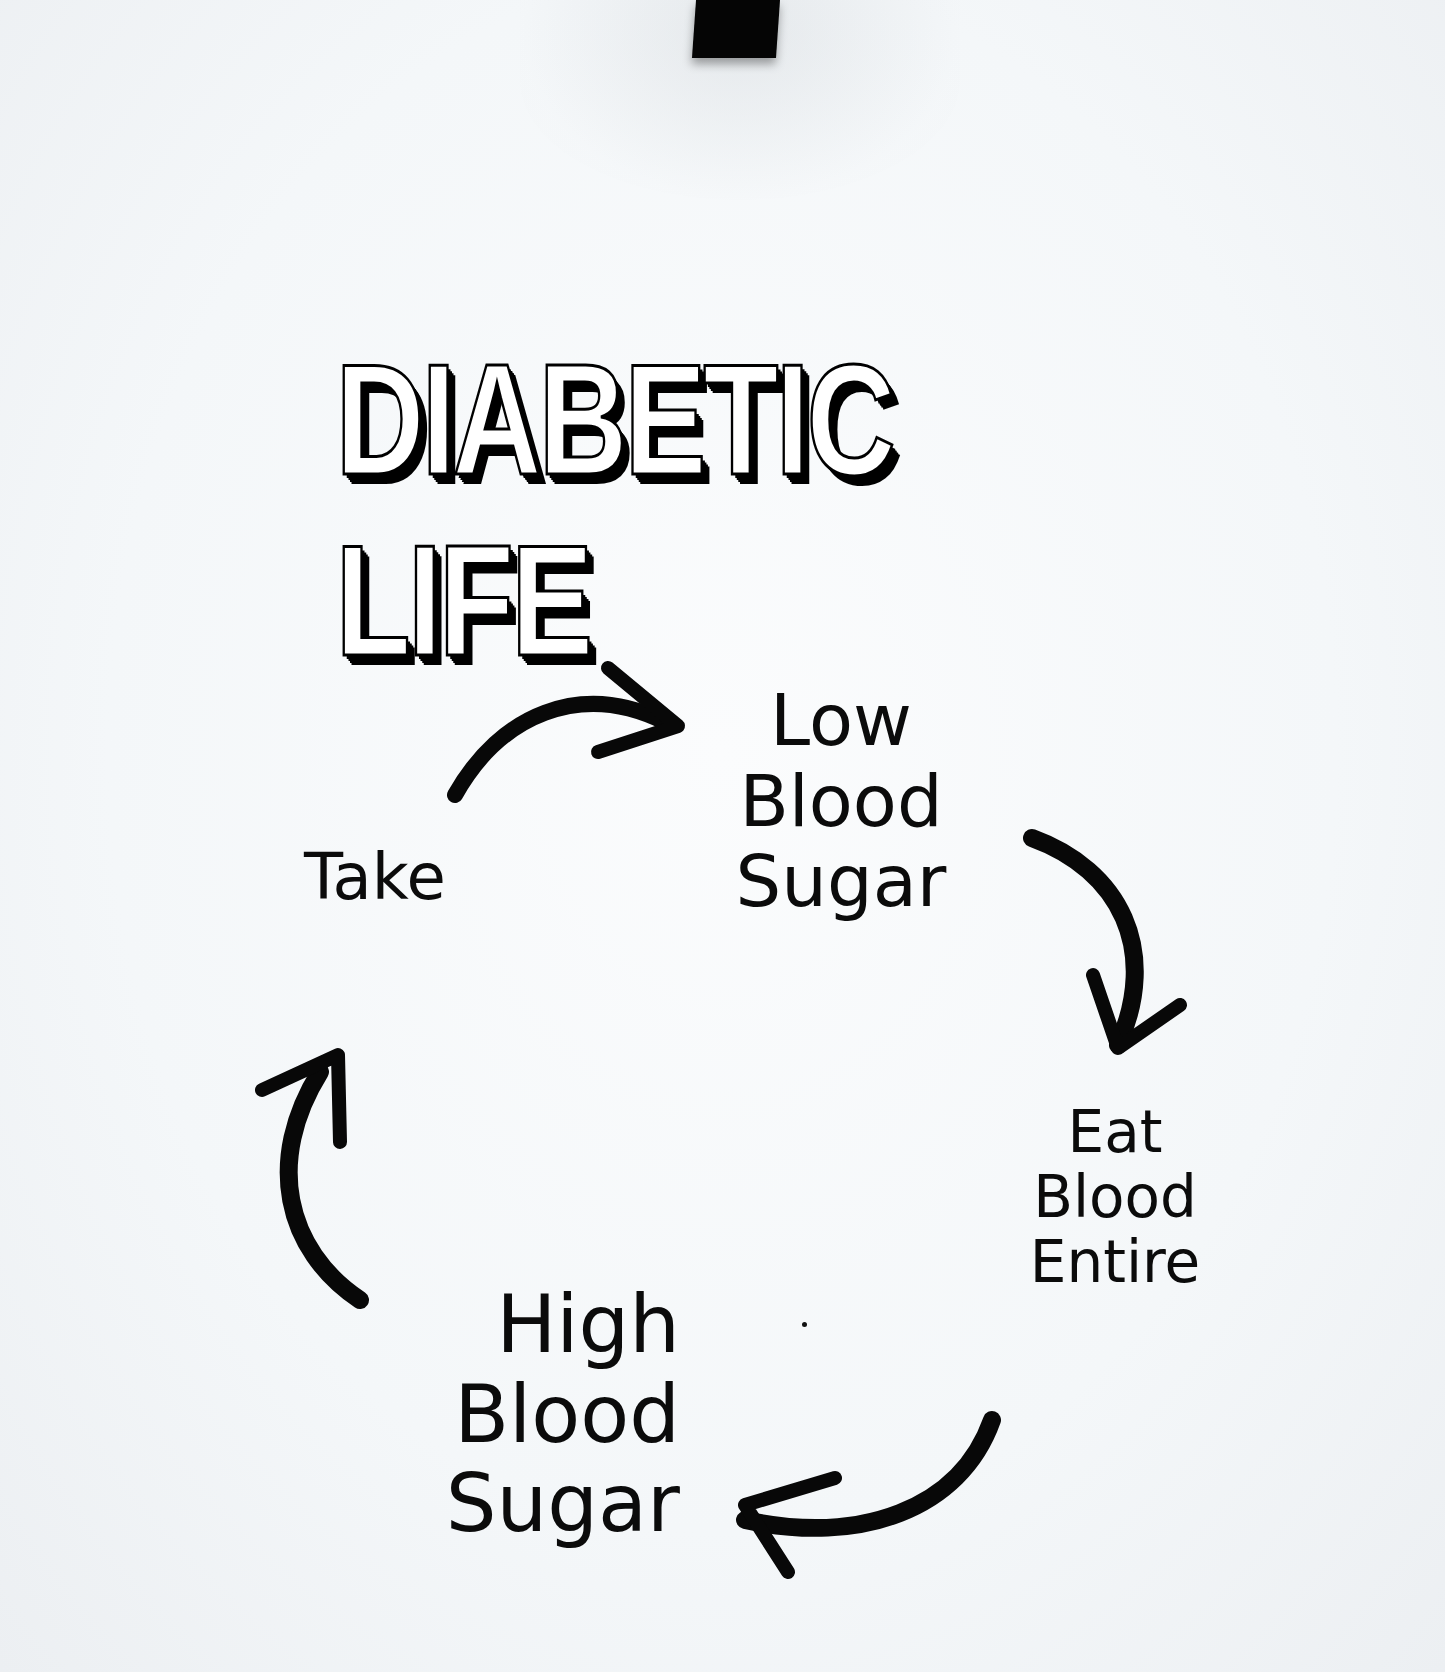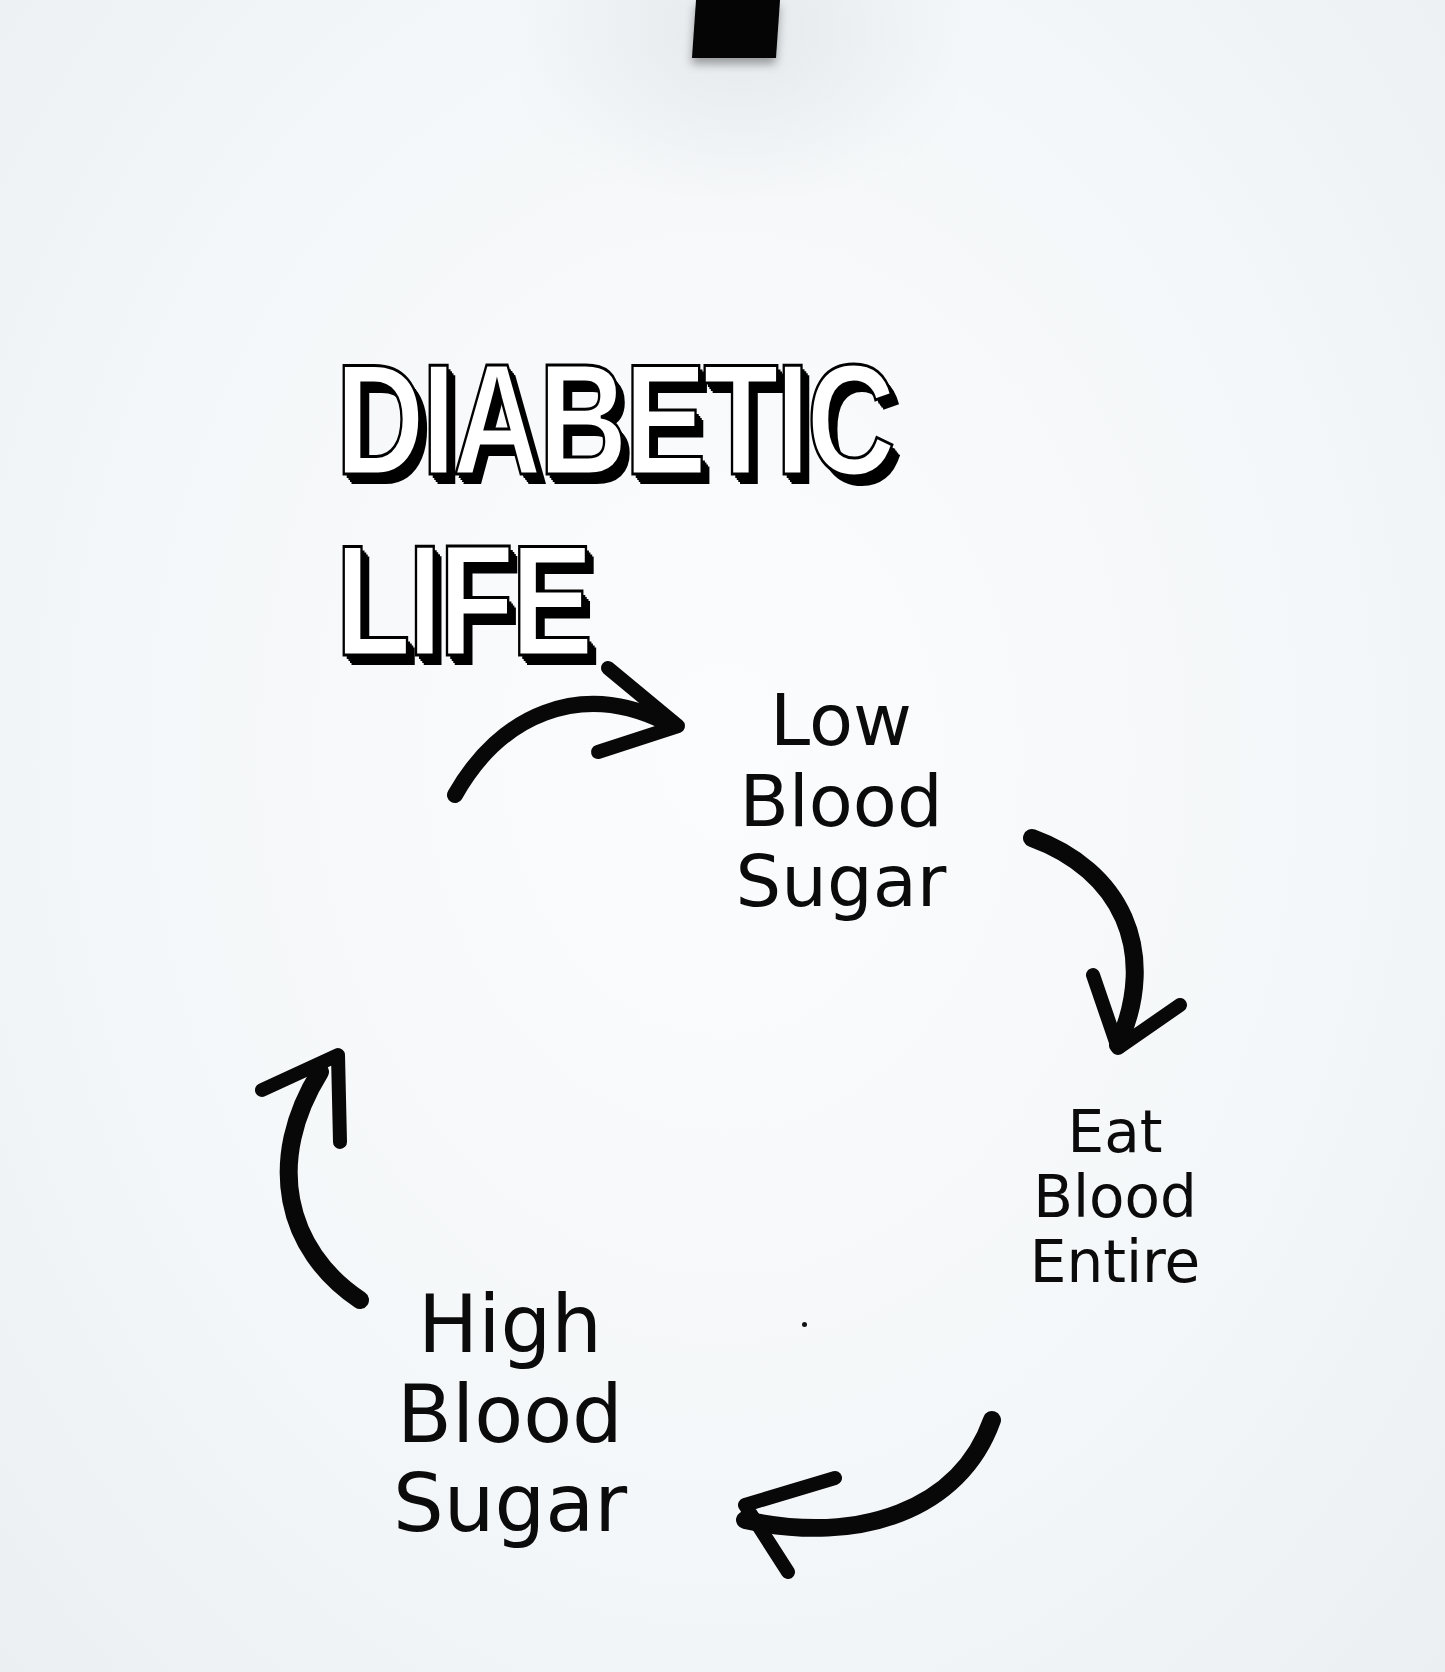--- a/index.html
+++ b/index.html
@@ -27,21 +27,21 @@
     -webkit-text-stroke: 3px #000;
     text-shadow: 4px 4px 0 #000, 6px 6px 0 #000, 8px 8px 0 #000, 10px 10px 0 #000;
   }
   .node {
     position:absolute; color:#0b0b0b; text-align:center;
     font-family:"DejaVu Sans", sans-serif; line-height:1.12;
   }
   .node span { display:block; }
   .n-low { left:676px; top:632px; width:330px; font-size:72px;margin-top:48px; }
   .n-eat { left:920px; top:1100px; width:390px; font-size:58px; }
-  .n-high { left:340px; top:1280px; width:340px; font-size:80px; }
+  .n-high { left:340px; top:1280px; width:340px; font-size:80px;text-align:right; }
   .n-take { left:210px; top:842px; width:330px; font-size:64px; }
   svg.arrows { position:absolute; left:0; top:0; }
   .dot { position:absolute; left:802px; top:1322px; width:5px; height:5px; border-radius:50%; background:#111; }
 </style>
 </head>
 <body>
 
 <div class="collar"></div>
 <div class="tag"></div>
 
@@ -59,20 +59,21 @@
   <span>Entire</span>
 </div>
 
 <div class="node n-high">
   <span>High</span>
   <span>Blood</span>
   <span>Sugar</span>
 </div>
 
 <div class="node n-take">
+  <span>Take</span>
 </div>
 
 <div class="dot"></div>
 
 <svg class="arrows" width="1445" height="1672" viewBox="0 0 1445 1672">
   <g fill="none" stroke="#080808" stroke-linecap="round" stroke-linejoin="round">
 
     <g>
       <path d="M455 795 C 500 715, 580 680, 665 722" stroke-width="16"></path>
       <path d="M608 668 L 678 726 L 598 752" stroke-width="14"></path>

